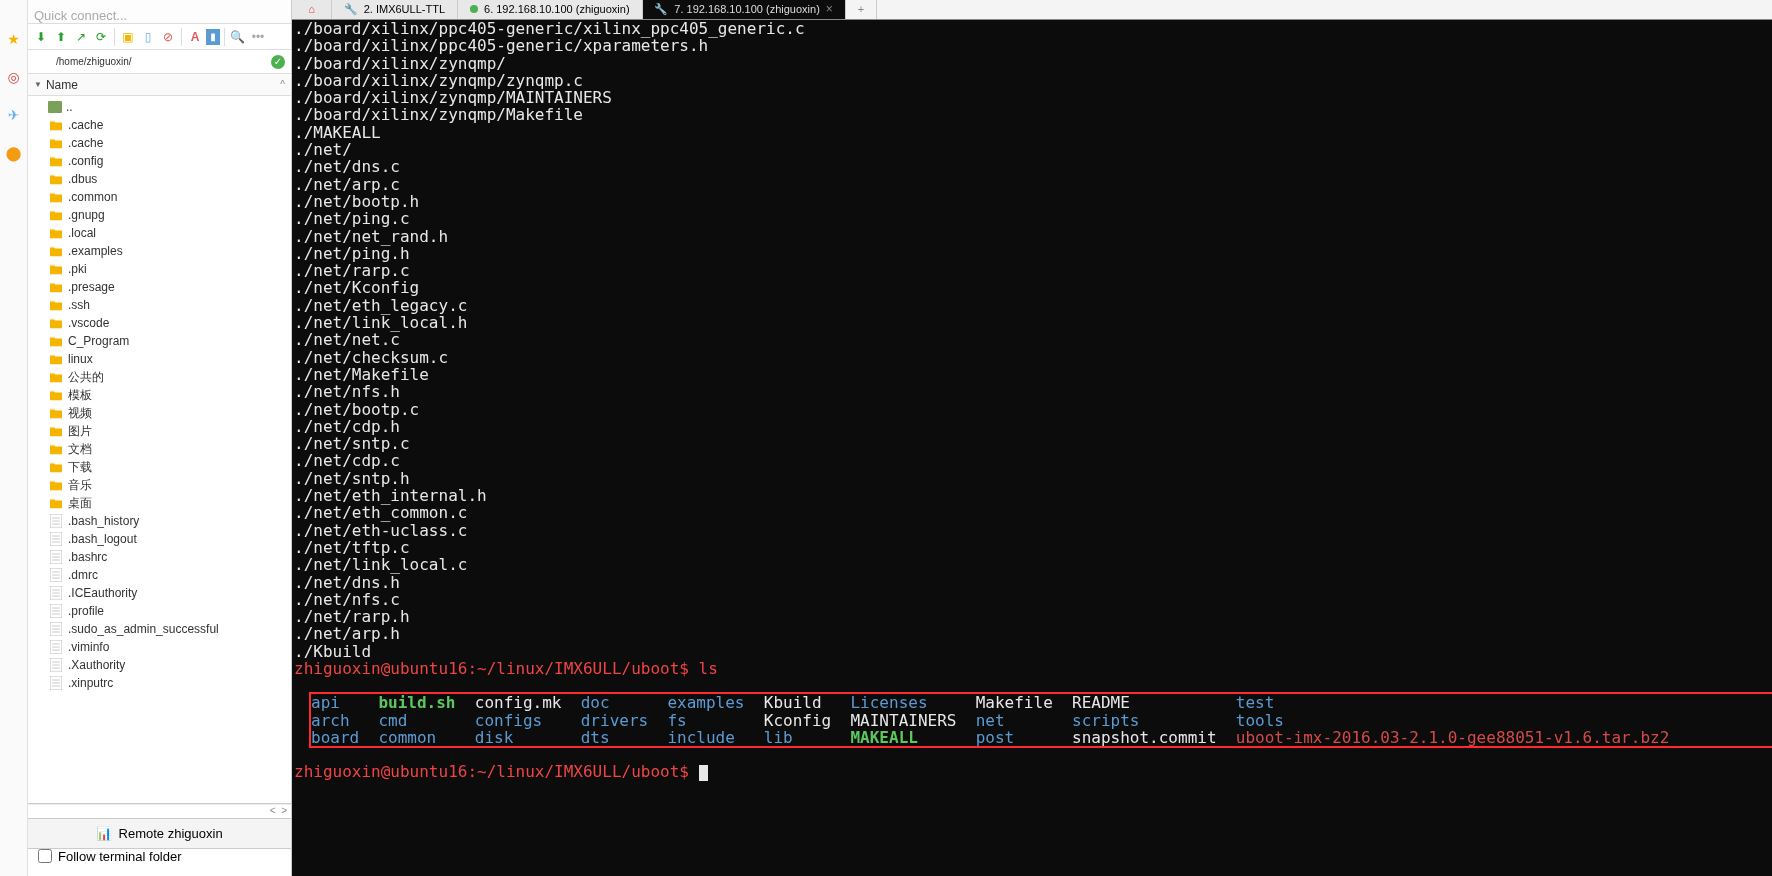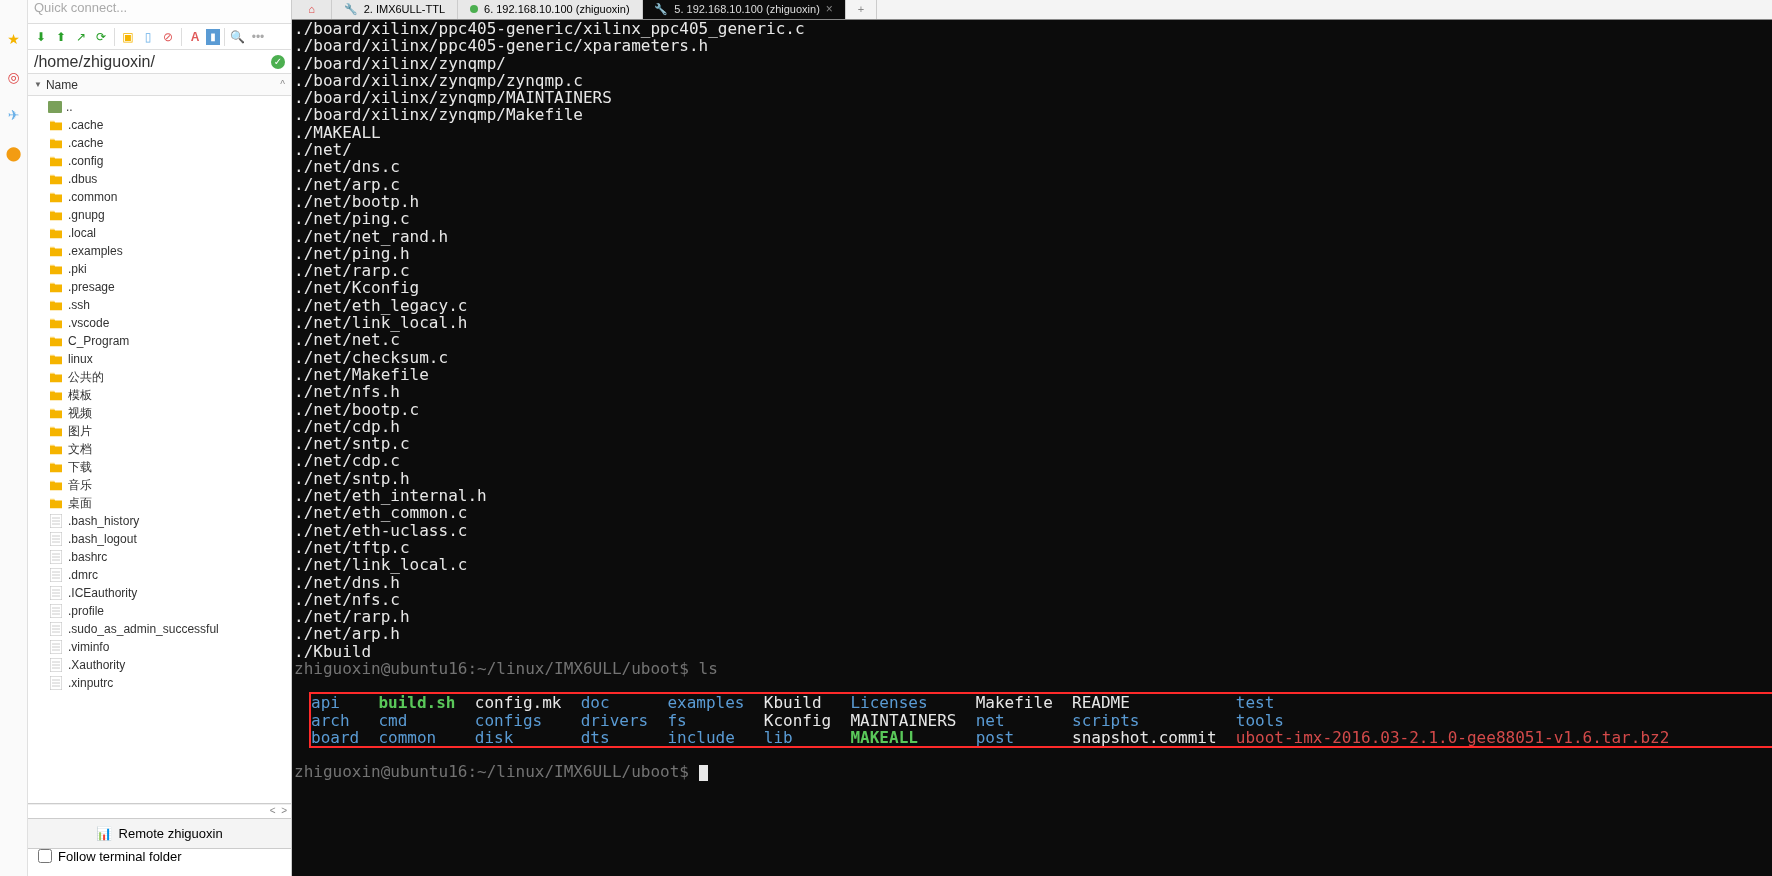--- a/index.html
+++ b/index.html
@@ -1,25 +1,25 @@
 <!DOCTYPE html>
 <html><head>
 <meta charset="utf-8">
 <style>
 * { margin: 0; padding: 0; box-sizing: border-box; }
 body { font-family: "Segoe UI", Tahoma, sans-serif; font-size: 12px; background: #fff; width: 1772px; height: 876px; overflow: hidden; display: flex; }
 .left-rail { width: 28px; background: #fafafa; border-right: 1px solid #e0e0e0; display: flex; flex-direction: column; align-items: center; padding-top: 30px; gap: 20px; }
 .rail-icon { width: 18px; height: 18px; display: flex; align-items: center; justify-content: center; font-size: 14px; cursor: pointer; }
 .sidebar { width: 264px; background: #fff; border-right: 1px solid #ccc; display: flex; flex-direction: column; }
-.quick-connect { height: 24px; border-bottom: 1px solid #ddd; padding: 0 6px; display: flex; align-items: flex-start; color: #aaa; font-size: 13px; background: #fdfdfd; }
+.quick-connect { height: 24px; border-bottom: 1px solid #ddd; padding: 0 6px; display: flex; align-items: flex-end; color: #aaa; font-size: 13px; background: #fdfdfd; }
 .toolbar { height: 26px; border-bottom: 1px solid #ddd; display: flex; align-items: center; gap: 2px; padding: 0 4px; }
 .tb-btn { width: 18px; height: 18px; display: flex; align-items: center; justify-content: center; cursor: pointer; font-size: 12px; }
 .tb-divider { width: 1px; height: 18px; background: #ddd; margin: 0 2px; }
 .path-bar { height: 24px; border-bottom: 1px solid #ddd; display: flex; align-items: center; padding: 0 6px; gap: 4px; }
-.path-input { flex: 1; border: none; outline: none; font-size: 16px; color: #333; }
+.path-input { flex: 1; border: none; outline: none; font-size: 10px; color: #333; margin-left: 22px; }
 .check-icon { width: 14px; height: 14px; border-radius: 50%; background: #4caf50; color: #fff; font-size: 10px; display: flex; align-items: center; justify-content: center; }
 .tree-header { height: 22px; border-bottom: 1px solid #ddd; display: flex; align-items: center; padding: 0 6px; font-size: 12px; color: #333; gap: 4px; background: #fafafa; position: relative; }
 .tree-header .tri { color: #666; font-size: 8px; }
 .tree-header::after { content: "^"; position: absolute; right: 6px; color: #888; font-size: 10px; }
 .tree { flex: 1; overflow-y: auto; padding: 2px 0; }
 .tree-item { display: flex; align-items: center; height: 18px; padding-left: 20px; gap: 4px; cursor: pointer; font-size: 12px; color: #333; }
 .tree-item .ficon { width: 16px; height: 14px; display: inline-flex; align-items: center; justify-content: center; }
 .folder-icon svg { width: 14px; height: 12px; }
 .file-icon svg { width: 12px; height: 14px; }
 .tree-item.parent .ficon { background: #7aa05a; width: 14px; height: 12px; border-radius: 1px; }
@@ -30,21 +30,21 @@
 .footer-check input { width: 14px; height: 14px; }
 .main { flex: 1; display: flex; flex-direction: column; background: #0c0c0c; }
 .tabbar { height: 20px; background: #f4f4f4; display: flex; align-items: flex-end; border-bottom: 1px solid #888; }
 .tab { display: flex; align-items: center; gap: 6px; padding: 0 12px; height: 20px; border-right: 1px solid #ccc; background: #e8e8e8; font-size: 11px; cursor: pointer; min-width: 120px; position: relative; }
 .tab.home { min-width: 40px; justify-content: center; }
 .tab.active { background: #0c0c0c; color: #ddd; }
 .tab .dot { width: 8px; height: 8px; border-radius: 50%; display: inline-block; }
 .tab .close { margin-left: auto; color: #888; font-size: 12px; }
 .tab.plus { min-width: 30px; justify-content: center; background: #f4f4f4; color: #888; }
 .terminal { flex: 1; background: #0c0c0c; color: #e8e8e8; font-family: "Consolas", "DejaVu Sans Mono", monospace; font-size: 16px; line-height: 17.3px; padding: 0 2px; overflow: hidden; white-space: pre; }
-.prompt-user { color: #737373; margin-top: 44px; }
+.prompt-user { color: #ef4444; margin-top: 44px; }
 .ls-box { border: 2px solid #ff2a2a; padding: 0px 0; margin: 15px; display: inline-block; width: calc(100% - 2px); }
 .c-dir { color: #5a9bd4; }
 .c-exec { color: #5ac85a; font-weight: bold; }
 .c-arc { color: #d44a4a; }
 .c-white { color: #e8e8e8; }
 .cursor { display: inline-block; width: 9px; height: 16px; background: #e8e8e8; vertical-align: text-bottom; }
 </style>
 </head>
 <body>
 
@@ -418,21 +418,21 @@
       <div class="tab">
         <span style="color:#b88a3a">🔧</span>
         <span>2. IMX6ULL-TTL</span>
       </div>
       <div class="tab">
         <span class="dot" style="background:#4caf50"></span>
         <span>6. 192.168.10.100 (zhiguoxin)</span>
       </div>
       <div class="tab active">
         <span style="color:#b88a3a">🔧</span>
-        <span>5. 192.168.10.100 (zhiguoxin)</span>
+        <span>7. 192.168.10.100 (zhiguoxin)</span>
         <span class="close">×</span>
       </div>
       <div class="tab plus">+</div>
     </div>
   <div class="terminal" id="terminal">./board/xilinx/ppc405-generic/xilinx_ppc405_generic.c
 ./board/xilinx/ppc405-generic/xparameters.h
 ./board/xilinx/zynqmp/
 ./board/xilinx/zynqmp/zynqmp.c
 ./board/xilinx/zynqmp/MAINTAINERS
 ./board/xilinx/zynqmp/Makefile

